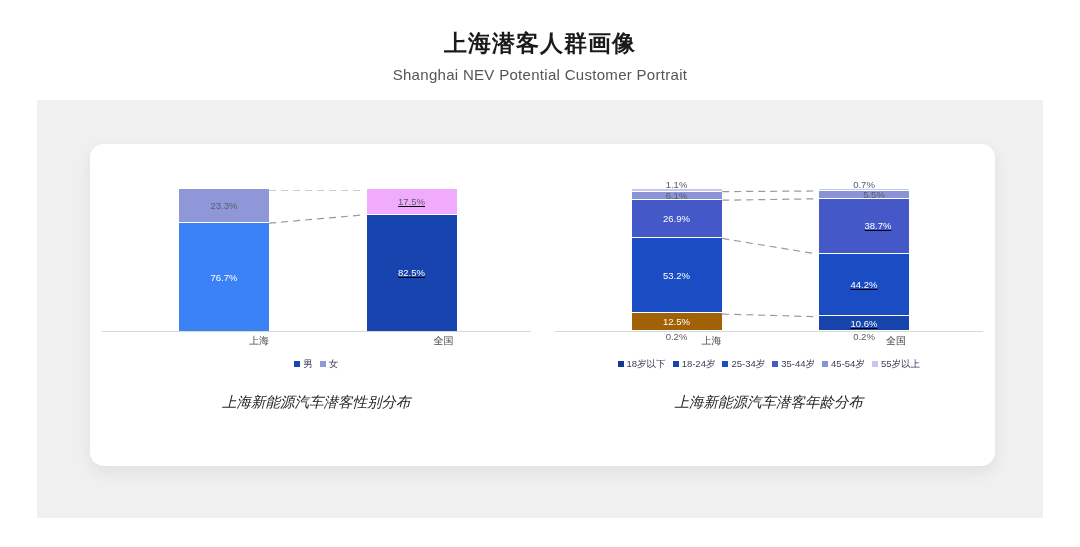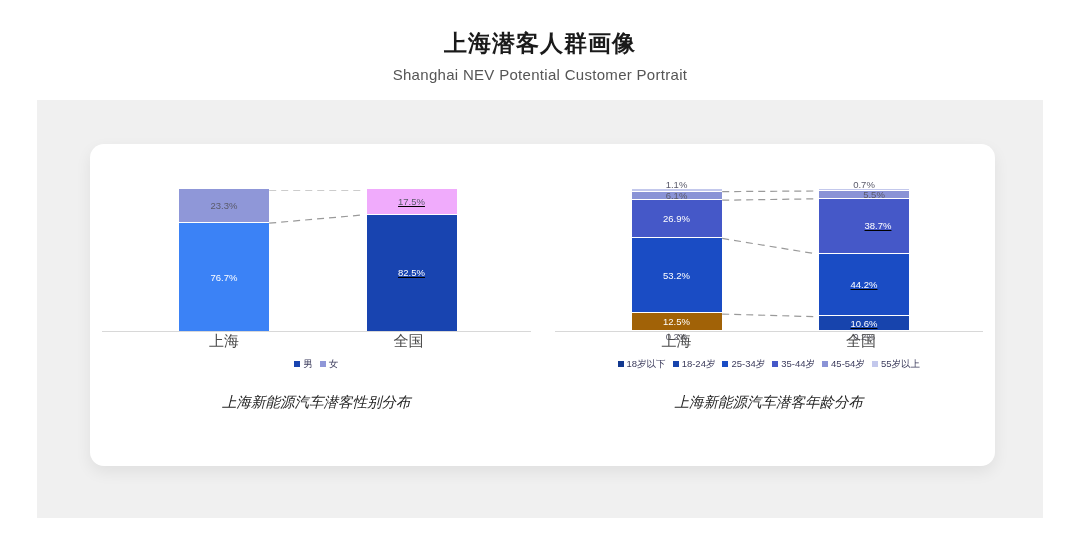--- a/index.html
+++ b/index.html
@@ -145,22 +145,22 @@
   .cat-labels {
     position: absolute;
     left: 0;
     right: 0;
     top: 190px;
     height: 16px;
   }
   .cat-label {
     position: absolute;
     width: 90px;
-    text-align: center;
-    font-size: 15px;
+    text-align: right;
+    font-size: 10px;
     color: #4a4a4a;
     line-height: 14px;
   }
   .cat-label.c0 { left: 89px; }
   .cat-label.c1 { right: 89px; }
 
   
   .legend {
     position: absolute;
     left: 0;

